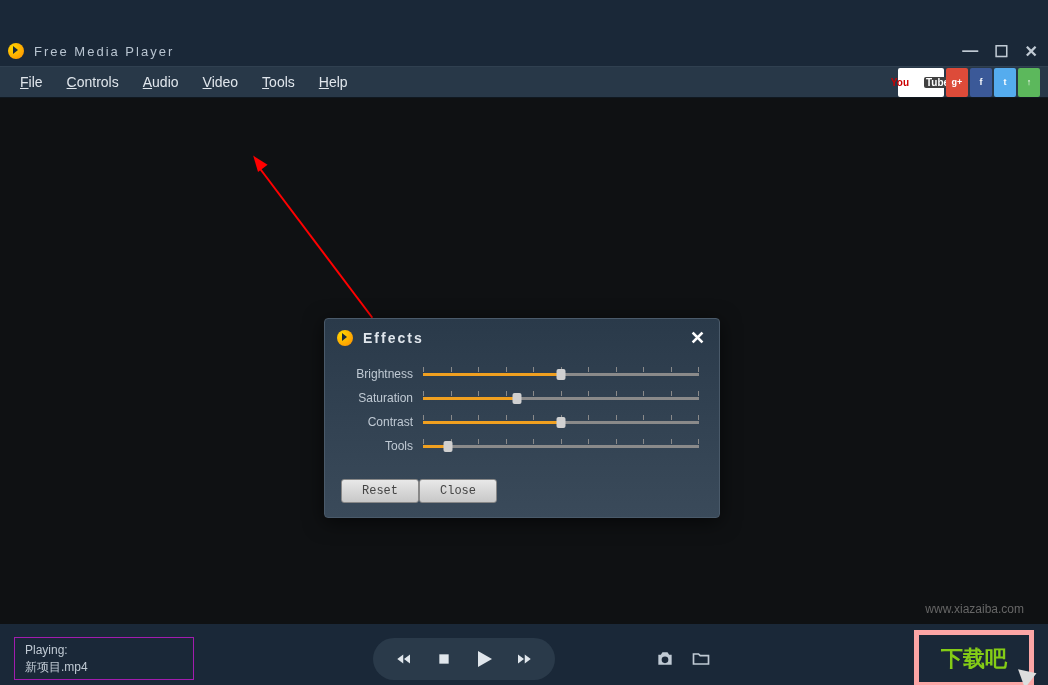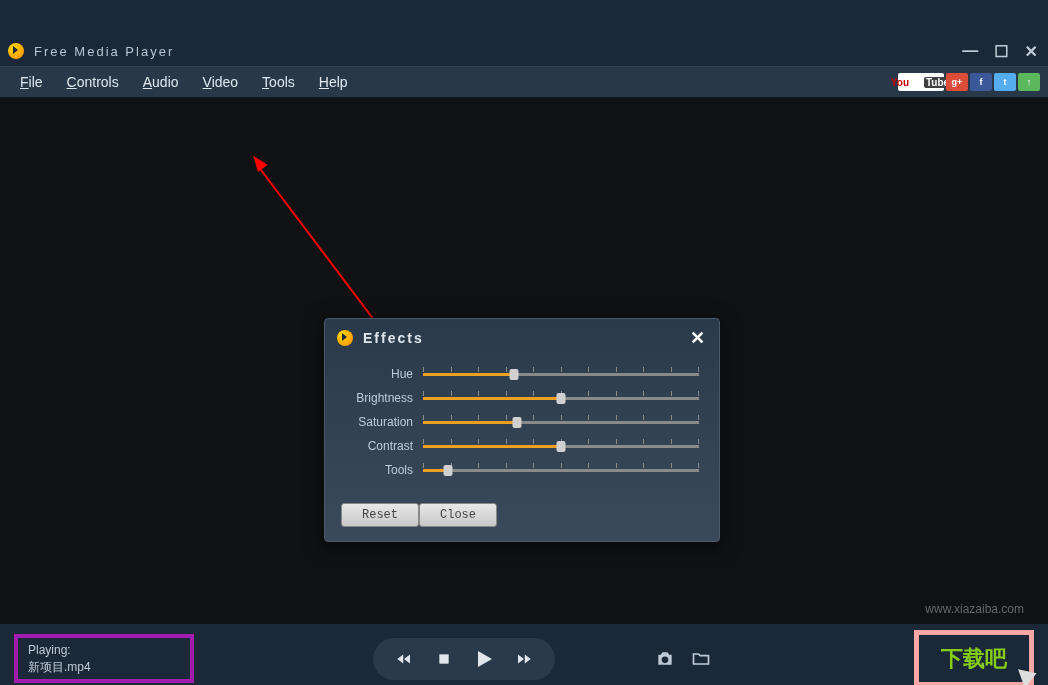--- a/index.html
+++ b/index.html
@@ -8,21 +8,21 @@
 .titlebar { height: 30px; background: #1a2838; display: flex; align-items: center; padding: 0 8px; color: #b8c4d0; font-size: 13px; letter-spacing: 2px; font-family: "Courier New", monospace; margin-top: 36px; }
 .titlebar-icon { width: 16px; height: 16px; border-radius: 50%; background: radial-gradient(circle at 30% 30%, #ffd700, #ff8c00); margin-right: 10px; position: relative; }
 .titlebar-icon::after { content: ""; position: absolute; left: 5px; top: 3px; border-left: 5px solid #1a2838; border-top: 4px solid transparent; border-bottom: 4px solid transparent; }
 .win-controls { margin-left: auto; display: flex; gap: 14px; color: #c0cad4; font-size: 16px; font-weight: bold; }
 .win-btn { cursor: pointer; }
 
 .menubar { height: 32px; background: #283848; display: flex; align-items: center; padding: 0 8px; color: #e0e6ec; font-size: 14px; border-top: 1px solid #304050; border-bottom: 1px solid #101820; }
 .menu-item { padding: 4px 12px; cursor: pointer; }
 .menu-item:first-letter { text-decoration: underline; }
 .social-icons { margin-left: auto; display: flex; gap: 2px; }
-.social { width: 22px; height: 18px; border-radius: 2px; display: flex; align-items: center; justify-content: center; font-size: 9px; font-weight: bold; color: #fff; cursor: pointer; }
+.social { width: 22px; height: 29px; border-radius: 2px; display: flex; align-items: center; justify-content: center; font-size: 9px; font-weight: bold; color: #fff; cursor: pointer; }
 .yt { background: #fff; color: #cc0000; width: 46px; font-size: 10px; }
 .yt span:last-child { background:#404040; color:#fff; padding:0 2px; border-radius:2px; margin-left:15px;}
 .gp { background: #dd4b39; }
 .fb { background: #3b5998; }
 .tw { background: #55acee; }
 .up { background: #5cb85c; }
 
 .content { position: relative; width: 100%; height: 526px; background: #0f1113; overflow: hidden; }
 .bg-text { position: absolute; top: 50%; left: 50%; transform: translate(-50%, -50%); color: #666; font-size: 56px; font-weight: 300; letter-spacing: 2px; }
 .watermark { position: absolute; right: 24px; bottom: 8px; color: #666; font-size: 12px; }
@@ -46,21 +46,21 @@
 .slider-ticks span { width: 1px; height: 5px; background: #8a8a8a; }
 .dlg-buttons { display: flex; justify-content: flex-start; padding: 12px 16px 14px 16px; }
 .dlg-btn { width: 78px; height: 24px; background: linear-gradient(#e8e8e8, #c8c8c8); border: 1px solid #888; border-radius: 3px; color: #444; font-family: "Courier New", monospace; font-size: 12px; cursor: pointer; }
 
 .bottombar { background: #1a2838; padding: 6px 14px 10px 14px; }
 .progress-row { display: flex; align-items: center; gap: 10px; color: #c0cad4; font-size: 12px; margin-bottom: 8px; }
 .progress-track { flex: 1; height: 4px; background: #3a4a5a; position: relative; border-radius: 2px; }
 .progress-fill { position: absolute; height: 100%; background: #f0a020; border-radius: 2px; width: 12.7%; }
 .progress-thumb { position: absolute; width: 12px; height: 12px; background: #f0f0f0; border-radius: 50%; top: -4px; left: 12.7%; transform: translateX(-50%); cursor: pointer; }
 .controls-row { display: flex; align-items: center; }
-.nowplaying { border: 4px solid #a21caf; padding: 4px 10px; color: #c0cad4; font-family: "Courier New", monospace; font-size: 12px; min-width: 180px; line-height: 1.4; }
+.nowplaying { border: 1px solid #a21caf; padding: 4px 10px; color: #c0cad4; font-family: "Courier New", monospace; font-size: 12px; min-width: 180px; line-height: 1.4; }
 .player-controls { display: flex; align-items: center; gap: 10px; margin: 0 auto; background: #2a3a4a; border-radius: 22px; padding: 6px 16px; }
 .pc-btn { width: 30px; height: 30px; display: flex; align-items: center; justify-content: center; color: #e0e6ec; cursor: pointer; }
 .pc-btn svg { fill: #e0e6ec; }
 .play-btn svg { width: 24px; height: 24px; }
 .extra-icons { position: absolute; left: 640px; display: flex; gap: 14px; color: #c0cad4; }
 .extra-icons svg { fill: #c0cad4; cursor: pointer; }
 .right-box { margin-left: auto; width: 120px; height: 57px; border: 5px solid #fca5a5; display:flex; align-items:center; justify-content:center; color:#84cc16; font-size: 22px; font-weight: bold; position: relative; }
 .right-box::after { content:""; position:absolute; right:-8px; bottom:-4px; border-left:16px solid #ddd; border-top:10px solid transparent; border-bottom:10px solid transparent; transform: rotate(-20deg); }
 </style>
 </head>
@@ -105,41 +105,20 @@
   </div>
 
   <div class="effects-dialog">
     <div class="dlg-title">
       <div class="titlebar-icon"></div>
       <span>Effects</span>
       <span class="dlg-close">✕</span>
     </div>
     <div class="sliders">
       <div class="slider-row">
-        <div class="slider-label">Hue</div>
-        <div class="slider-track">
-          <div class="slider-ticks">
-              <span></span>
-              <span></span>
-              <span></span>
-              <span></span>
-              <span></span>
-              <span></span>
-              <span></span>
-              <span></span>
-              <span></span>
-              <span></span>
-              <span></span>
-            </div>
-          <div class="slider-bar"></div>
-            <div class="slider-fill" style="width:33%"></div>
-            <div class="slider-thumb" style="left:33%"></div>
-        </div>
-      </div>
-      <div class="slider-row">
         <div class="slider-label">Brightness</div>
         <div class="slider-track">
           <div class="slider-ticks">
               <span></span>
               <span></span>
               <span></span>
               <span></span>
               <span></span>
               <span></span>
               <span></span>

